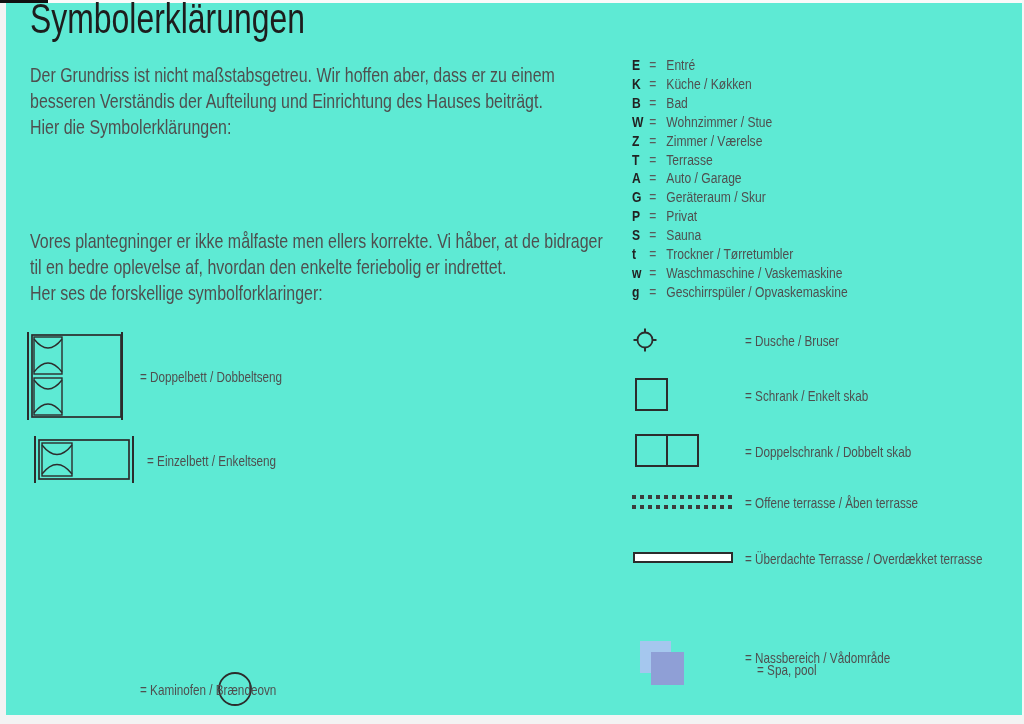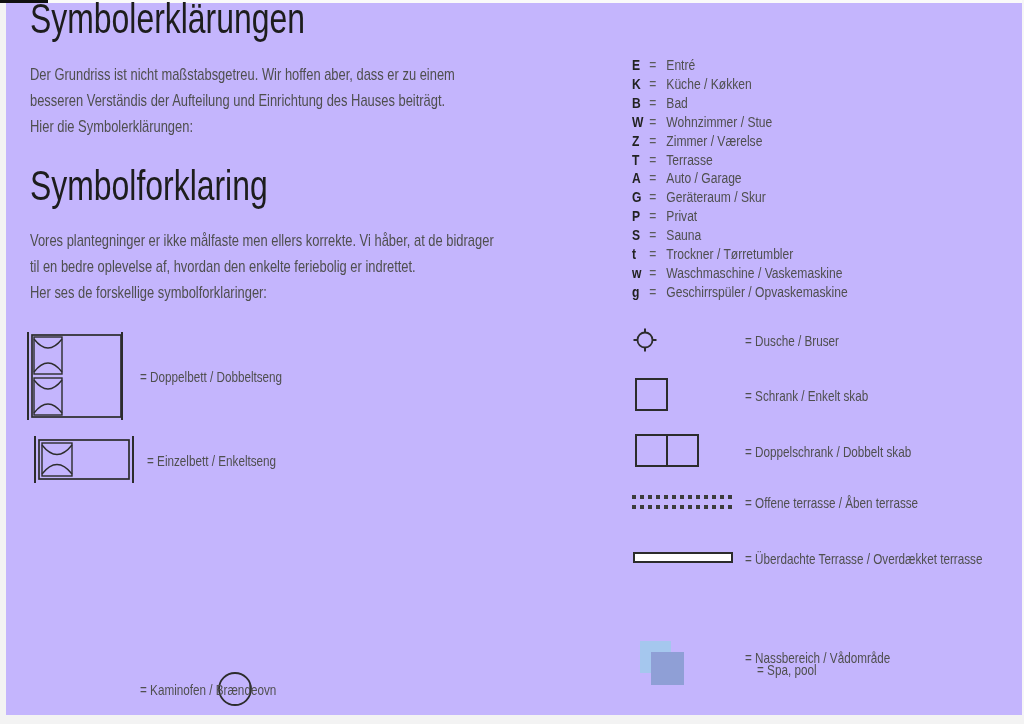--- a/index.html
+++ b/index.html
@@ -1,23 +1,23 @@
 <!DOCTYPE html>
 <html><head>
 <meta charset="utf-8">
 <style>
   html,body{margin:0;padding:0;background:#ffffff;}
   .page{
-    position:relative;width:1024px;height:724px;background:#c4b5fd;overflow:hidden;
+    position:relative;width:1024px;height:724px;background:#5eead4;overflow:hidden;
     font-family:"Liberation Sans", sans-serif;
     box-shadow: inset 6px 0 0 #f3f3f3, inset 0 -9px 0 #f3f3f3, inset -2px 0 0 #f6f6f6, inset 0 3px 0 #fafafa;
   }
   .cond{display:inline-block;transform:scaleX(0.76);transform-origin:0 50%;white-space:nowrap;}
   h1.title{position:absolute;margin:0;font-size:42px;line-height:1;font-weight:500;color:#1d1d1d;letter-spacing:0;}
-  .para{position:absolute;font-size:17px;line-height:26px;color:#4f4f4f;}
+  .para{position:absolute;font-size:21px;line-height:26px;color:#4f4f4f;}
   .para .line{display:block;transform:scaleX(0.76);transform-origin:0 50%;white-space:nowrap;}
   .abbr-list{position:absolute;left:632px;top:56px;font-size:15.5px;line-height:18.9px;color:#4f4f4f;}
   .abbr-row{display:flex;transform:scaleX(0.78);transform-origin:0 50%;white-space:nowrap;}
   .abbr-letter{width:22px;font-weight:bold;color:#222;}
   .abbr-eq{width:22px;color:#5a5a5a;}
   .sym-row{position:absolute;}
   .sym-label{
     position:absolute;top:50%;transform:translateY(-50%) scaleX(0.78);transform-origin:0 50%;
     font-size:15px;color:#4f4f4f;white-space:nowrap;
   }
@@ -40,23 +40,20 @@
 
   <h1 class="title" style="left:30px;top:-2px;">
     <span class="cond">Symbolerklärungen</span>
   </h1>
   <div class="para" style="left:30px;top:62px;">
     <span class="line">Der Grundriss ist nicht maßstabsgetreu. Wir hoffen aber, dass er zu einem</span>
     <span class="line">besseren Verständis der Aufteilung und Einrichtung des Hauses beiträgt.</span>
     <span class="line">Hier die Symbolerklärungen:</span>
   </div>
 
-  <h1 class="title" style="left:30px;top:165px;">
-    <span class="cond">Symbolforklaring</span>
-  </h1>
   <div class="para" style="left:30px;top:228px;">
     <span class="line">Vores plantegninger er ikke målfaste men ellers korrekte. Vi håber, at de bidrager</span>
     <span class="line">til en bedre oplevelse af, hvordan den enkelte feriebolig er indrettet.</span>
     <span class="line">Her ses de forskellige symbolforklaringer:</span>
   </div>
 
   <div class="abbr-list">
     <div class="abbr-row">
         <span class="abbr-letter">E</span>
         <span class="abbr-eq">=</span>

